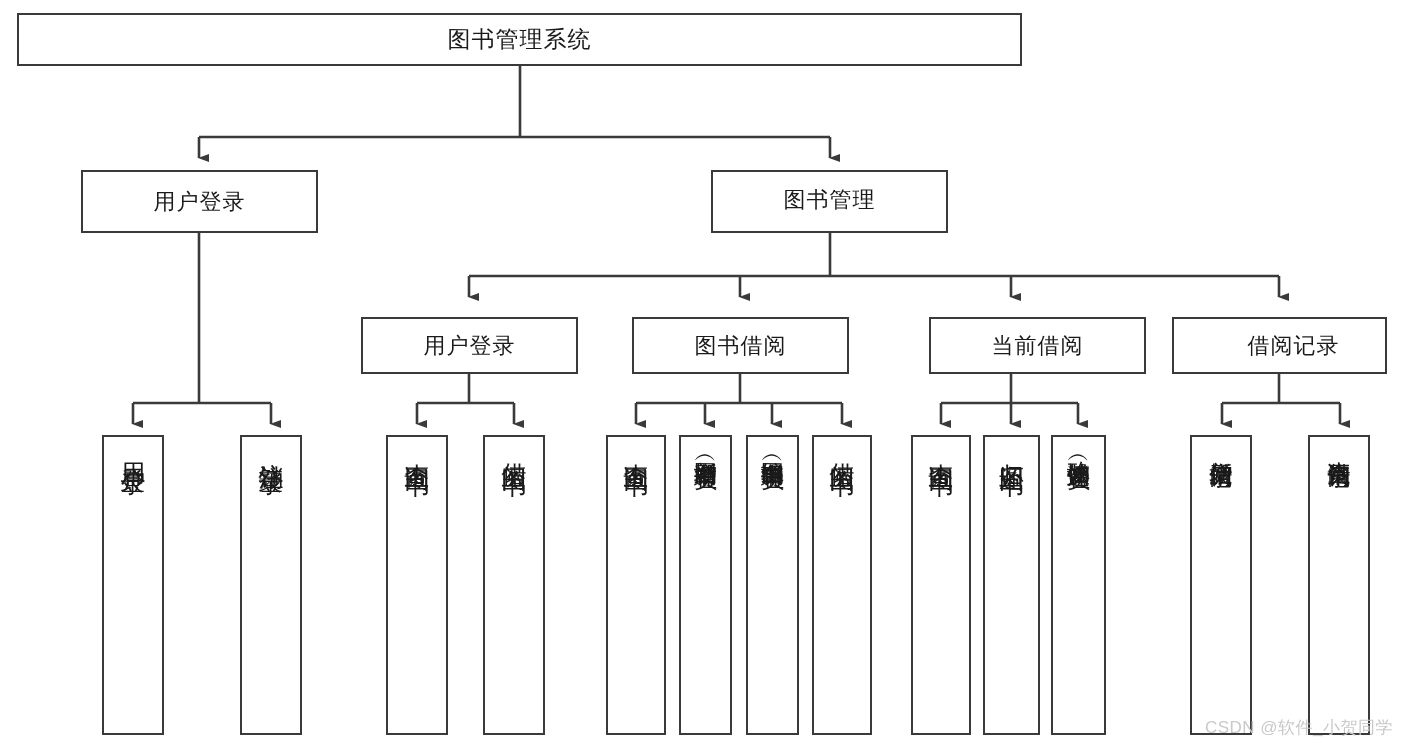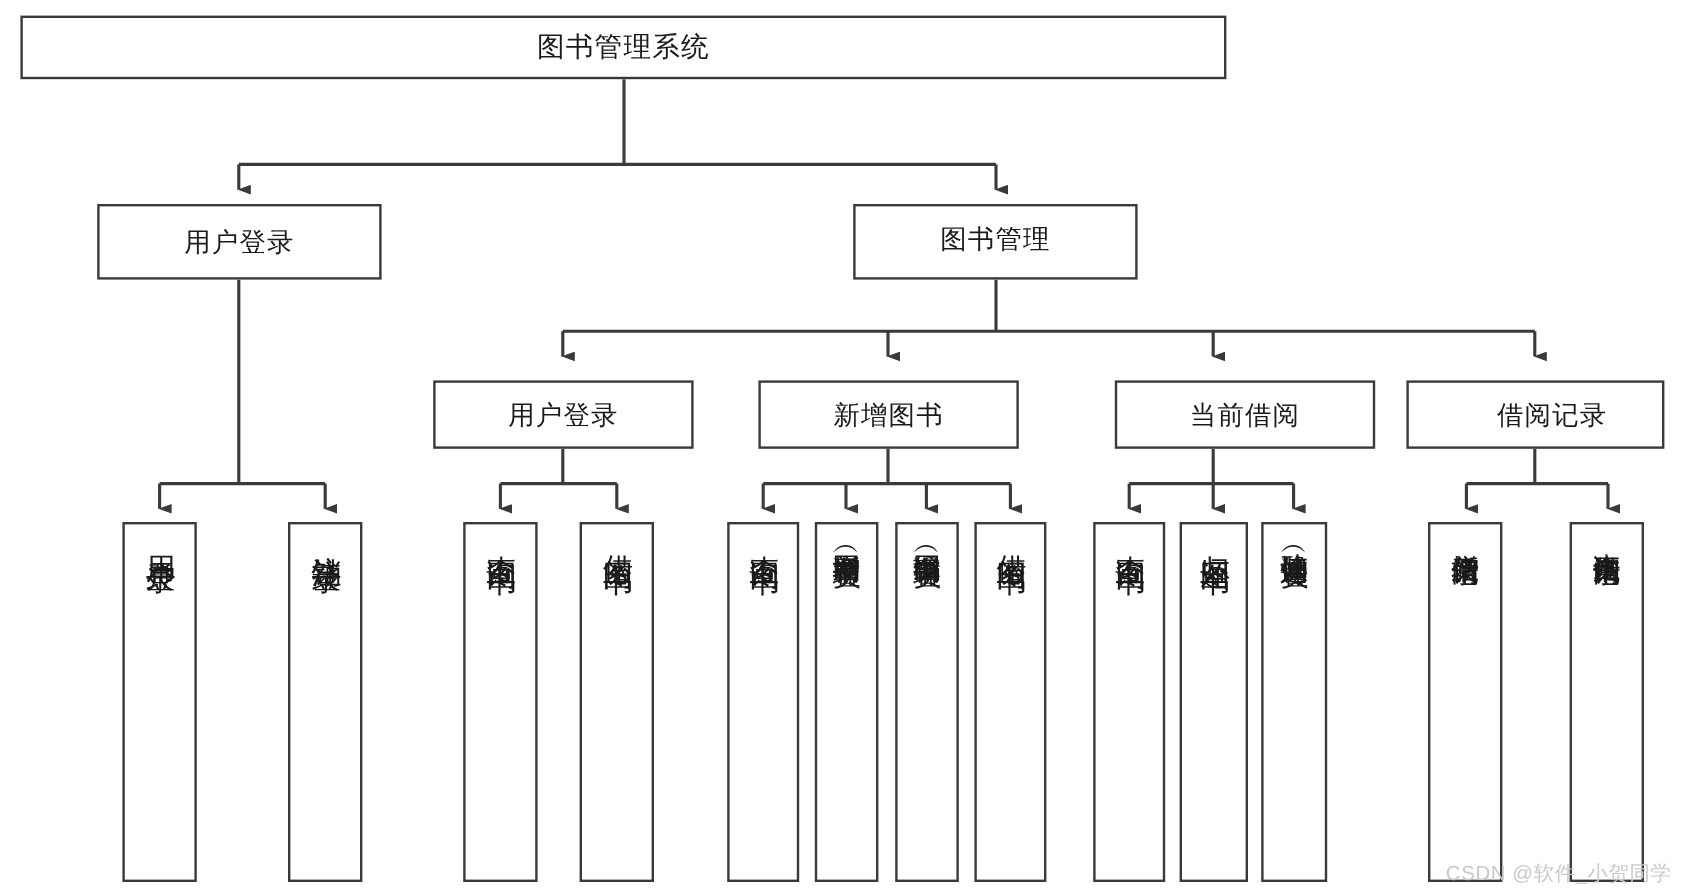--- a/index.html
+++ b/index.html
@@ -138,21 +138,21 @@
     <span class="node-label">用户登录</span>
   </div>
   <div class="node h-node" style="left:711px; top:170px; width:237px; height:63px;font-family:Liberation Mono, monospace;">
     <span class="node-label">图书管理</span>
   </div>
 
   <div class="node h-node" style="left:361px; top:317px; width:217px; height:57px;">
     <span class="node-label">用户登录</span>
   </div>
   <div class="node h-node" style="left:632px; top:317px; width:217px; height:57px;">
-    <span class="node-label">新增图书</span>
+    <span class="node-label">图书借阅</span>
   </div>
   <div class="node h-node" style="left:903px; top:317px; width:217px; height:57px;margin-left:26px;">
     <span class="node-label">当前借阅</span>
   </div>
   <div class="node h-node" style="left:1172px; top:317px; width:215px; height:57px;padding-left:28px;">
     <span class="node-label">借阅记录</span>
   </div>
 
   <div class="node v-node" style="left:102px; top:435px; width:62px; height:300px;">
     <span class="node-label">用户登录</span>

